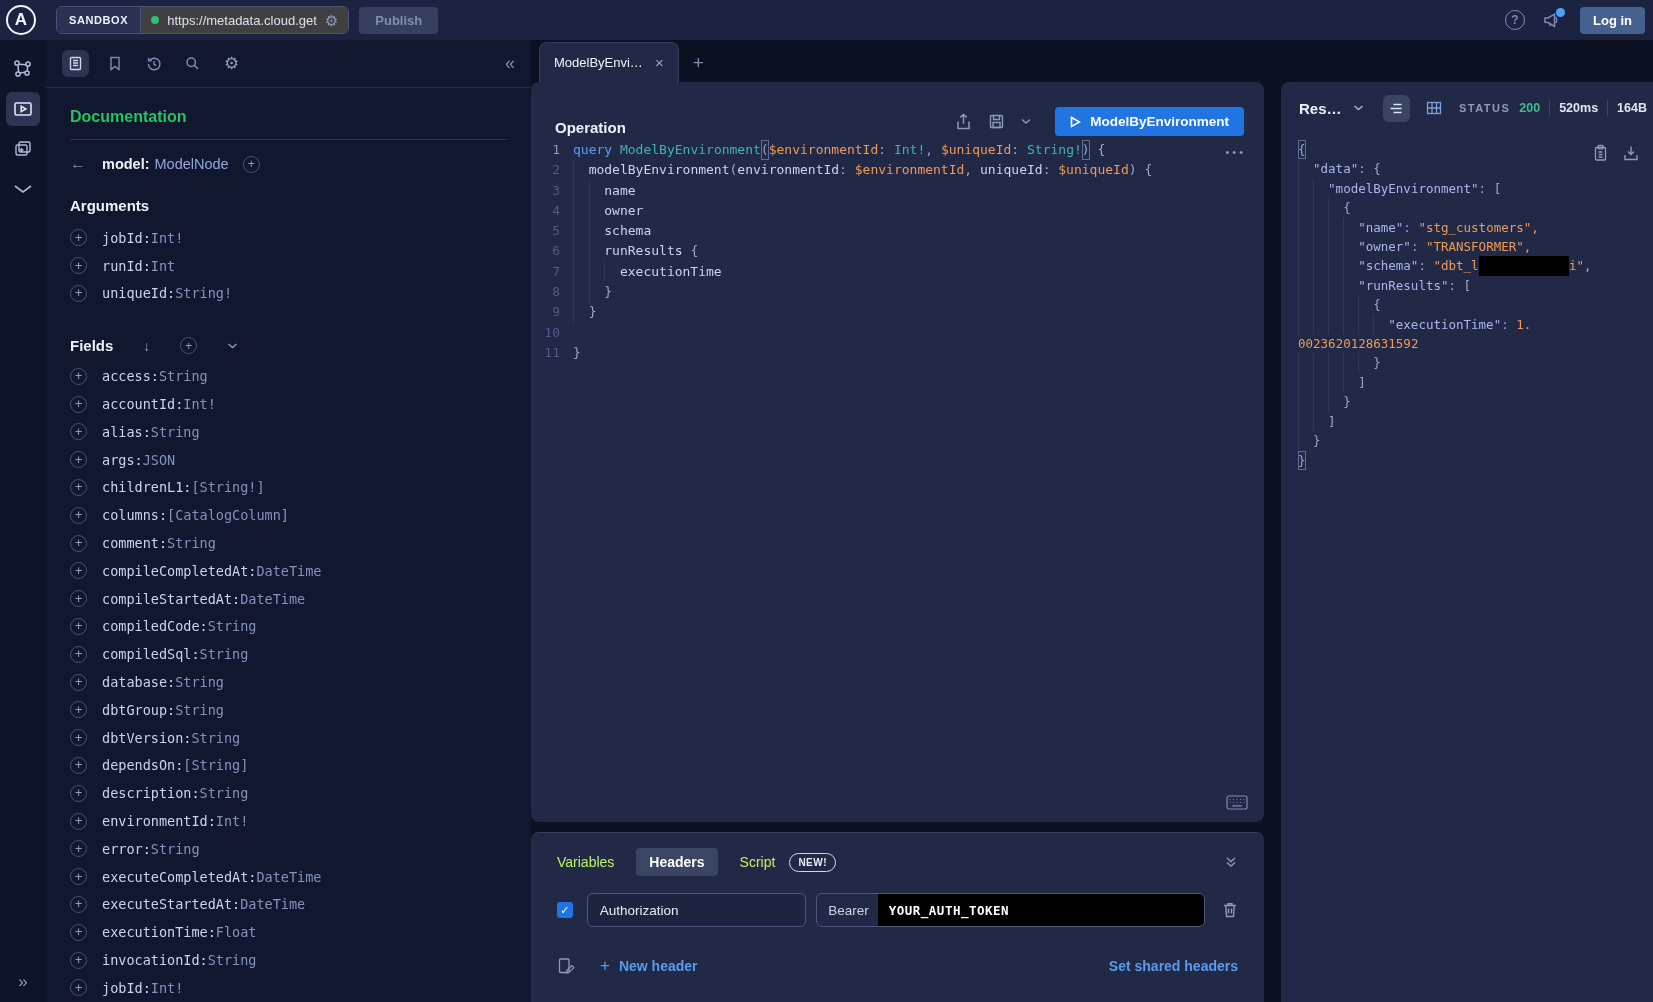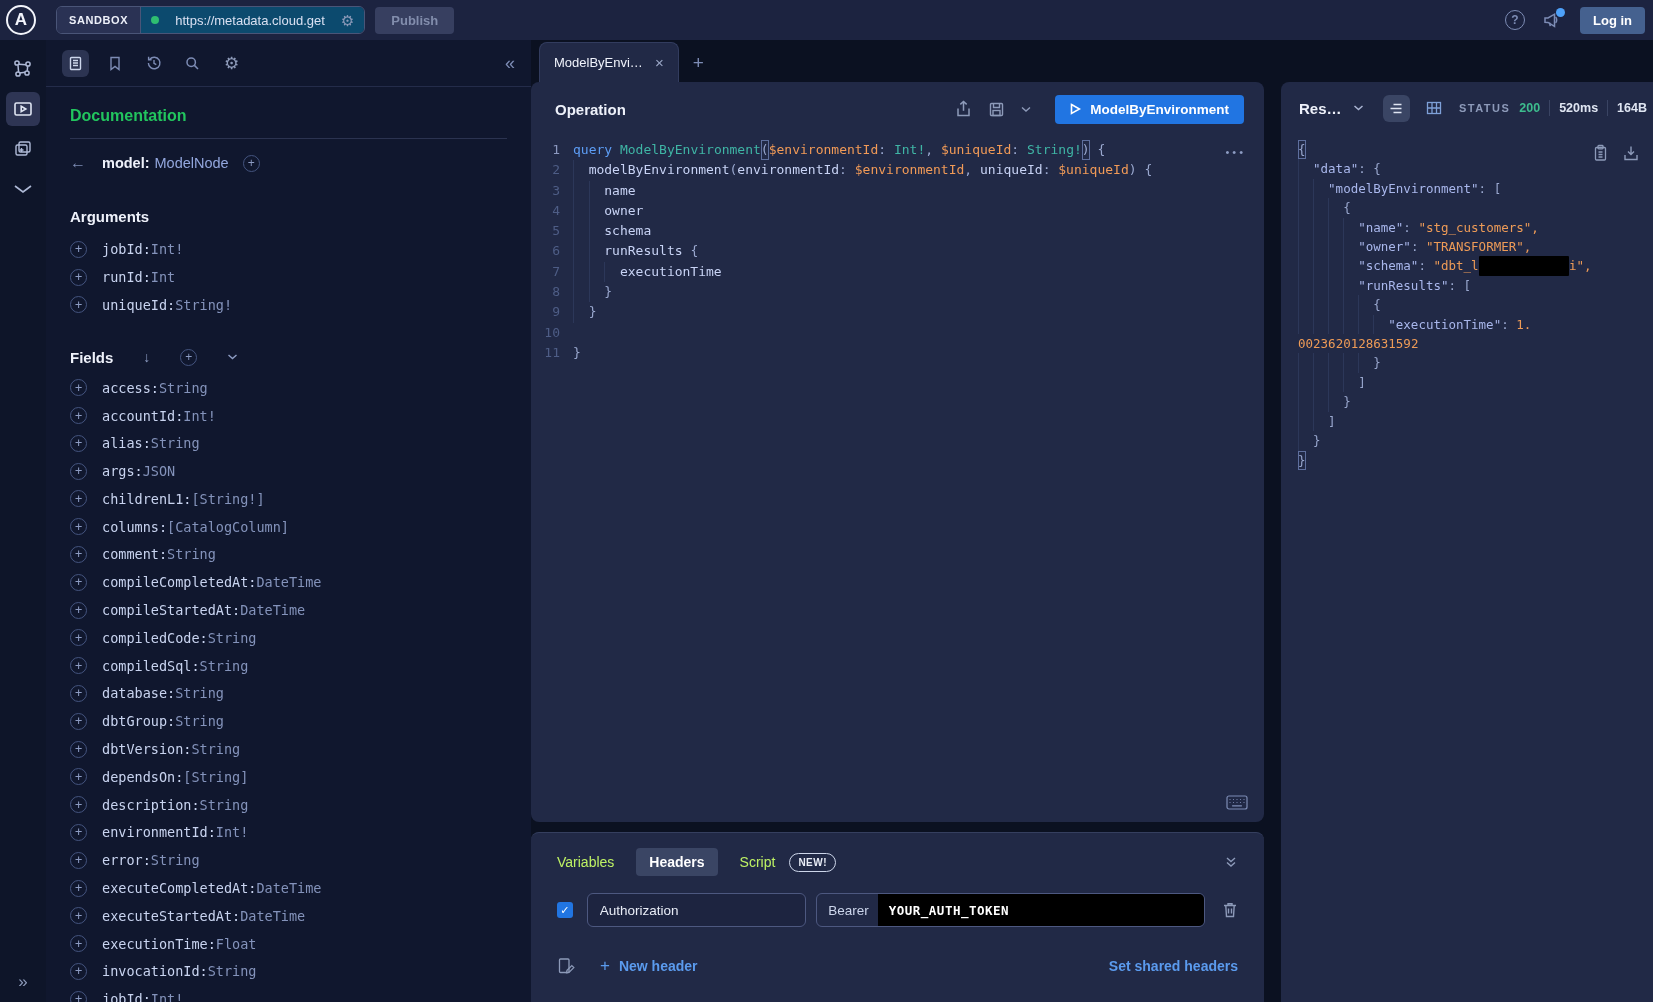--- a/index.html
+++ b/index.html
@@ -4,21 +4,21 @@
 <style>
   * { margin:0; padding:0; box-sizing:border-box; }
   html,body { width:1653px; height:1002px; overflow:hidden; }
   body { background:#0b1121; font-family:"Liberation Sans", sans-serif; color:#e8ecf6; }
 
   
   .topbar { height:40px; background:#1c2340; display:flex; align-items:center; padding:0 8px 0 6px; }
   .logo { width:30px; height:30px; border:2px solid #f2f4fb; border-radius:50%; display:flex; align-items:center; justify-content:center; font-weight:bold; font-size:17px; color:#f2f4fb; margin-right:20px; }
   .sandbox-group { display:flex; align-items:stretch; height:28px; border:1px solid #4a5578; border-radius:6px; overflow:hidden; }
   .sandbox-label { display:flex; align-items:center; padding:0 12px; background:#2a3254; border-right:1px solid #4a5578; font-size:11px; font-weight:bold; letter-spacing:.6px; color:#eef1fa; }
-  .url-seg { display:flex; align-items:center; gap:16px; padding:0 10px; background:#0c4a6e; }
+  .url-seg { display:flex; align-items:center; gap:8px; padding:0 10px; background:#404040; }
   .green-dot { width:8px; height:8px; border-radius:50%; background:#2fbf71; }
   .url-text { font-size:13px; color:#d9e0f2; max-width:160px; white-space:nowrap; overflow:hidden; }
   .gear-glyph { font-size:15px; color:#8d9ab9; line-height:1; }
   .publish-btn { margin-left:10px; background:#373f60; color:#828dac; font-size:13px; font-weight:bold; border:none; border-radius:4px; padding:6px 16px; }
   .topbar-right { margin-left:auto; display:flex; align-items:center; gap:18px; }
   .help-circ { width:20px; height:20px; border:1.5px solid #7d8cb5; border-radius:50%; color:#7d8cb5; font-size:12px; font-weight:bold; display:flex; align-items:center; justify-content:center; }
   .mega-wrap { position:relative; color:#7d8cb5; }
   .mega-dot { position:absolute; top:-3px; right:-3px; width:9px; height:9px; border-radius:50%; background:#4ea1f9; }
   .login-btn { background:#45618f; color:#fff; font-size:13px; font-weight:bold; border:none; border-radius:4px; padding:6px 13px; }
 
@@ -36,21 +36,21 @@
   .doc-tool { width:27px; height:27px; display:flex; align-items:center; justify-content:center; color:#7d8cb5; border-radius:6px; }
   .doc-tool.active { background:#2c3452; color:#cdd6ec; }
   .doc-collapse { margin-left:auto; color:#7d8cb5; font-size:18px; }
   .doc-scroll { padding:20px 24px 0 24px; overflow:hidden; }
   .doc-title { font-size:16px; font-weight:bold; color:#22c55e; }
   .doc-divider { height:1px; background:#2b3350; margin-top:13px; }
   .breadcrumb-row { display:flex; align-items:center; margin-top:15px; gap:10px; }
   .back-arrow { color:#7d8cb5; font-size:16px; width:22px; }
   .bc-field { font-size:14.5px; font-weight:bold; color:#eef1fa; }
   .bc-type { font-size:14.5px; color:#93a7de; margin-left:5px; }
-  .section-h { font-size:15px; font-weight:bold; color:#eef1fa; margin-top:36px; }
+  .section-h { font-size:15px; font-weight:bold; color:#eef1fa; margin-top:24px; }
   .fields-h-row { display:flex; align-items:center; gap:30px; margin-top:30px; }
   .sort-ic { color:#8d9cc3; font-size:14px; }
   .chev-s { color:#8d9cc3; }
   .doc-list { margin-top:8px; }
   .doc-item { display:flex; align-items:center; height:27.8px; font-family:"DejaVu Sans Mono", monospace; font-size:13.5px; }
   .plus-circle { flex:none; width:17px; height:17px; border:1px solid #44547f; border-radius:50%; color:#8d9cc3; font-size:12px; line-height:1; display:flex; align-items:center; justify-content:center; margin-right:15px; }
   .fname { color:#c9d4f0; }
   .fpun { color:#c9d4f0; }
   .ftype { color:#8493bb; }
 
@@ -58,21 +58,21 @@
   .main { flex:1; display:flex; flex-direction:column; min-width:0; }
   .tabbar { height:42px; display:flex; align-items:flex-end; padding-left:8px; }
   .tab { display:flex; align-items:center; gap:12px; height:40px; padding:0 14px; background:#212946; border:1px solid #323c5e; border-bottom:none; border-radius:8px 8px 0 0; font-size:13px; color:#f0f3fb; }
   .tab-close { color:#9aa6c6; font-size:15px; }
   .tab-add { color:#7d8cb5; font-size:19px; margin-left:14px; padding-bottom:8px; }
 
   .workspace { flex:1; display:flex; gap:17px; min-height:0; }
   .center-col { width:733px; display:flex; flex-direction:column; min-height:0; }
 
   .op-panel { flex:1; background:#212946; border-radius:8px; position:relative; display:flex; flex-direction:column; min-height:0; }
-  .op-header { height:54px; display:flex; align-items:center; padding:0 20px 0 24px; }
+  .op-header { height:54px; display:flex; align-items:flex-end; padding:0 20px 0 24px; }
   .op-title { font-size:15px; font-weight:bold; color:#eef1fa; }
   .op-actions { margin-left:auto; display:flex; align-items:center; gap:16px; color:#8d9ab9; }
   .run-btn { display:flex; align-items:center; gap:9px; background:#2175e2; color:#fff; font-size:13.5px; font-weight:bold; border:none; border-radius:4px; padding:7px 15px; margin-left:8px; }
   .kebab { position:absolute; top:64px; right:18px; color:#8d9cc3; font-size:11px; letter-spacing:3px; }
   .kbd-hint { position:absolute; bottom:12px; right:16px; color:#7d8cb5; }
 
   .code-area { flex:1; padding-top:4px; overflow:hidden; }
   .code-line { display:flex; line-height:20.3px; font-family:"DejaVu Sans Mono", monospace; font-size:13px; }
   .ln { flex:none; width:42px; text-align:right; padding-right:13px; color:#4e5d86; }
   .code-line.l1 .ln { color:#8c99c0; }

